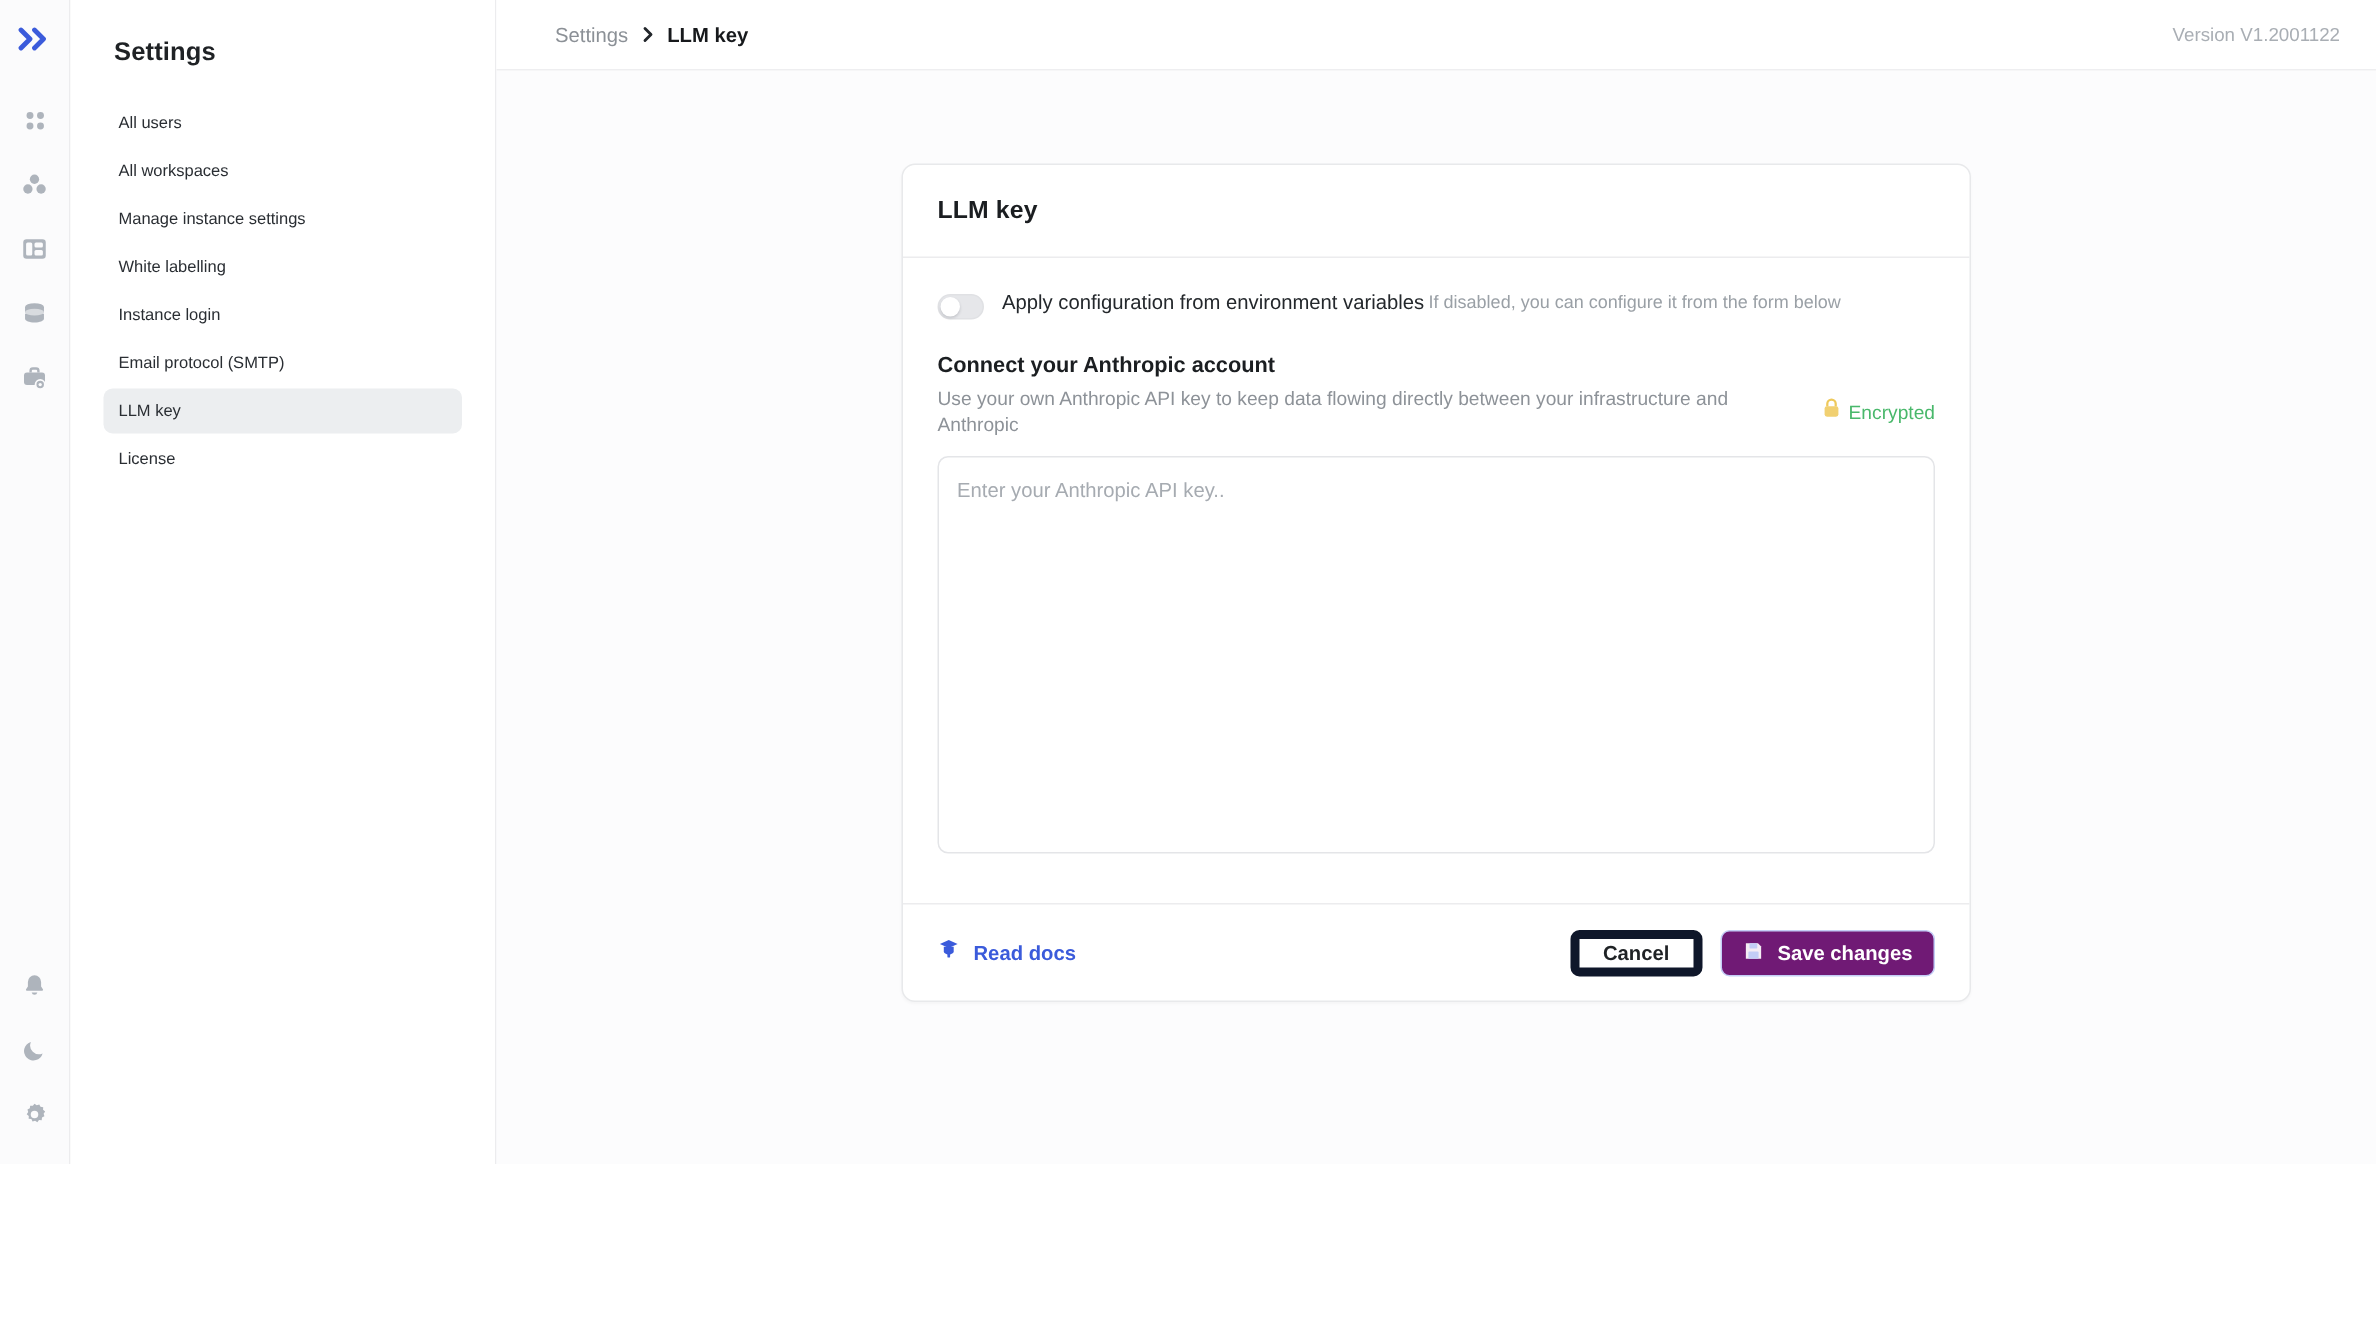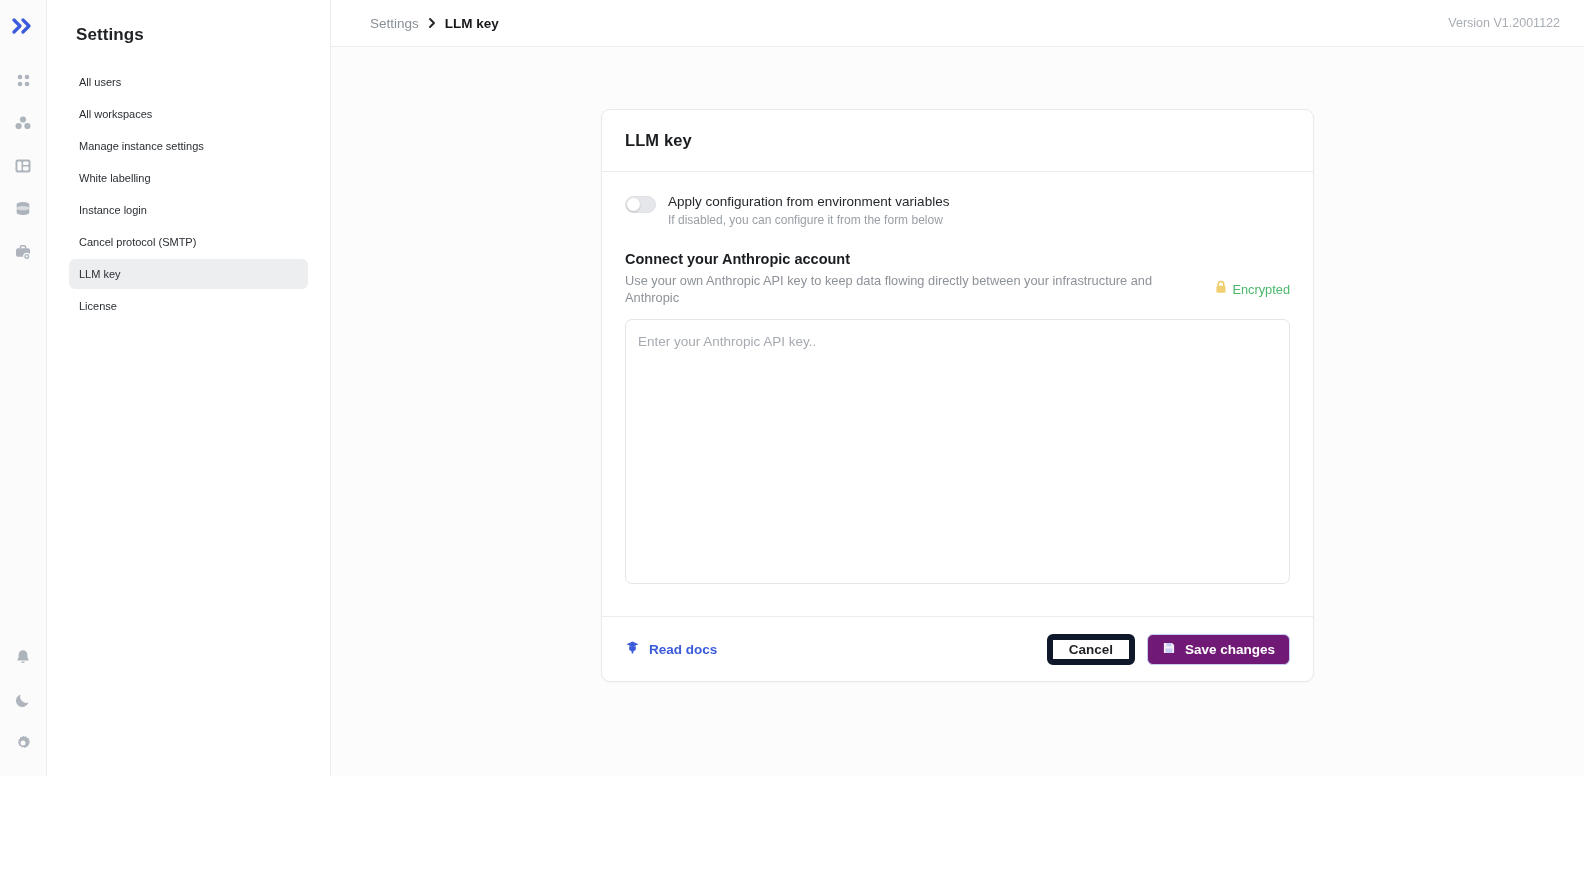--- a/index.html
+++ b/index.html
@@ -147,21 +147,21 @@
     cursor: pointer;
   }
   .switch .knob {
     position: absolute;
     top: 1px; left: 1px;
     width: 13px; height: 13px;
     border-radius: 50%;
     background: #ffffff;
     box-shadow: 0 1px 2px rgba(16,24,40,.18);
   }
-  .toggle-texts { display: flex; flex-direction: column; gap: 3px; }
+  .toggle-texts { display: flex; flex-direction: row; gap: 3px; }
   .toggle-label { font-size: 13.5px; color: #24282c; line-height: 16px; }
   .toggle-sub { font-size: 12px; color: #9aa0a6; line-height: 15px; }
 
   .section { margin-top: 22px; }
   .section-title { font-size: 14.5px; font-weight: 600; color: #1b1e21; line-height: 19px; }
   .section-desc-row {
     display: flex;
     align-items: center;
     justify-content: space-between;
     gap: 16px;
@@ -318,21 +318,21 @@
       <div class="nav-item">
         <span>Manage instance settings</span>
       </div>
       <div class="nav-item">
         <span>White labelling</span>
       </div>
       <div class="nav-item">
         <span>Instance login</span>
       </div>
       <div class="nav-item">
-        <span>Cancel protocol (SMTP)</span>
+        <span>Email protocol (SMTP)</span>
       </div>
       <div class="nav-item active">
         <span>LLM key</span>
       </div>
       <div class="nav-item">
         <span>License</span>
       </div>
     </div>
   </div>
 

